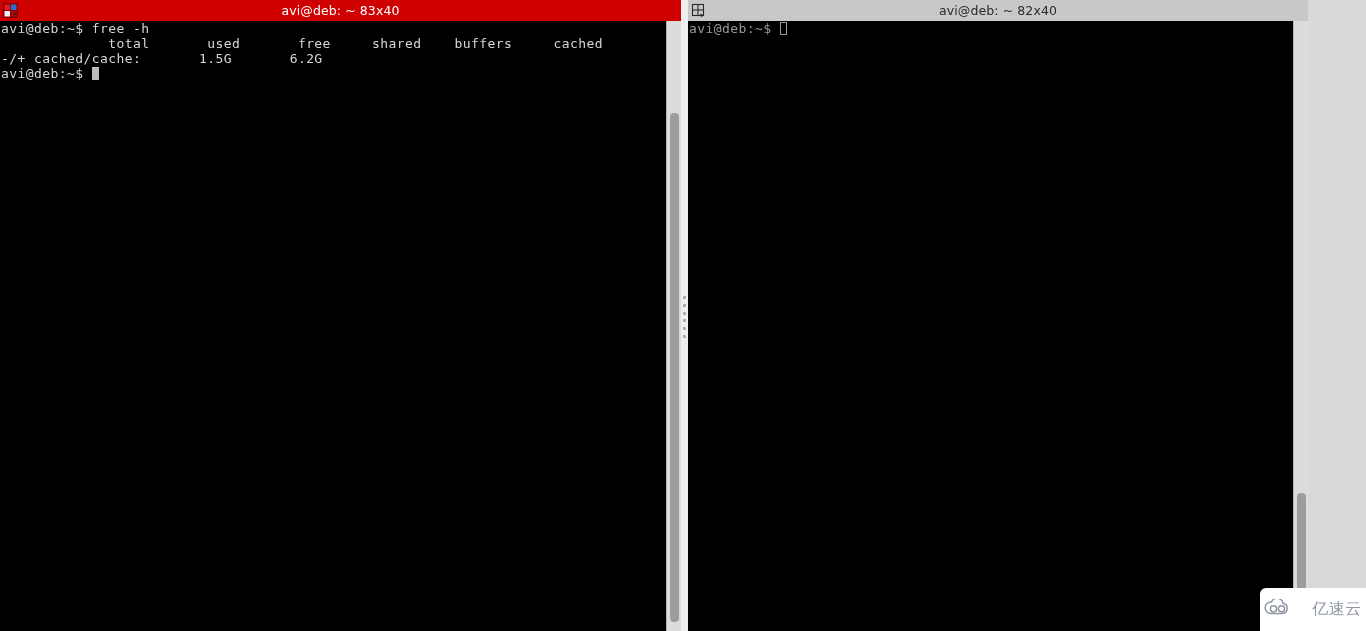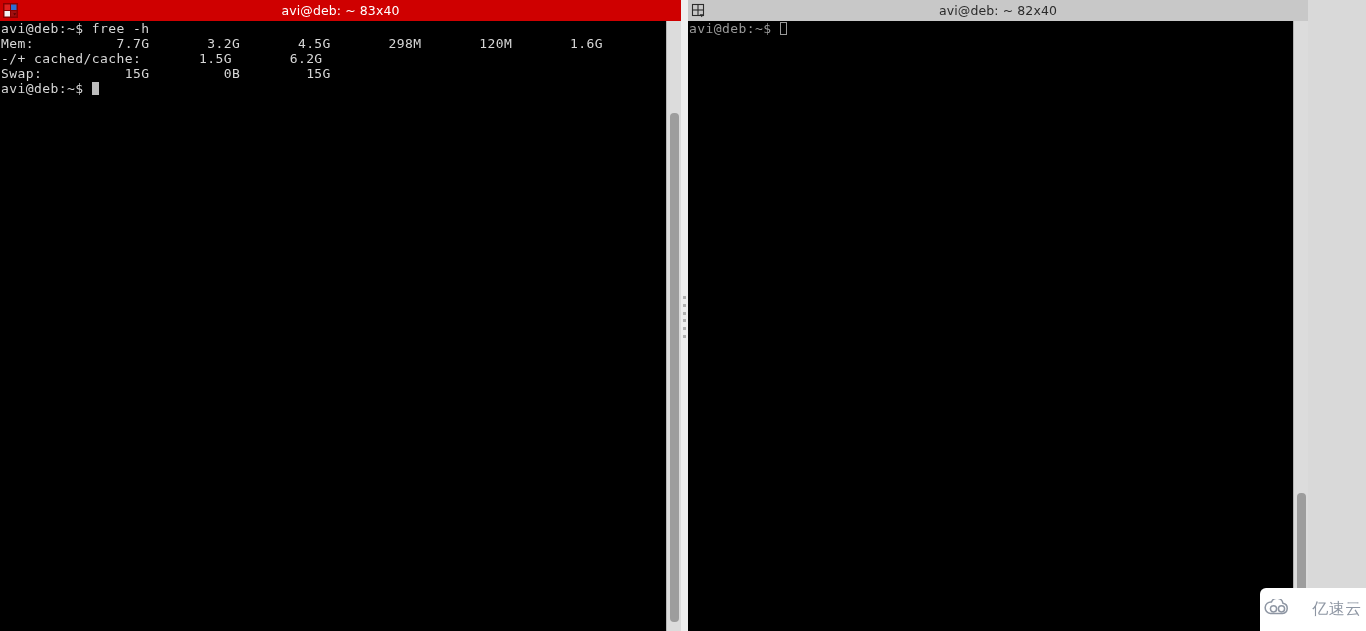--- a/index.html
+++ b/index.html
@@ -188,23 +188,22 @@
           <rect x="9" y="9" width="5.5" height="5.5" fill="#a01010"></rect>
           <path d="M11.2 11.2 L14.2 11.2 L12.7 13.6 Z" fill="#5a0000"></path>
         </svg>
       </span>
       <span class="title-text">avi@deb: ~ 83x40</span>
     </div>
 
     <div class="term-wrap">
       <div class="term-screen">
         <div class="term-line">avi@deb:~$ free -h</div>
-        <div class="term-line">Mem:          7.7G       3.2G       4.5G       298M       120M       1.6G</div>
+        <div class="term-line">             total       used       free     shared    buffers     cached</div>
         <div class="term-line">-/+ cached/cache:       1.5G       6.2G</div>
-        <div class="term-line">Swap:          15G         0B        15G</div>
         <div class="term-line"><span>avi@deb:~$ </span><span class="cursor-block"></span></div>
       </div>
       <div class="scrollbar">
         <div class="scroll-thumb" id="scroll-thumb-left"></div>
       </div>
     </div>
   </div>
 
   <div class="splitter">
     <div class="splitter-grip">

